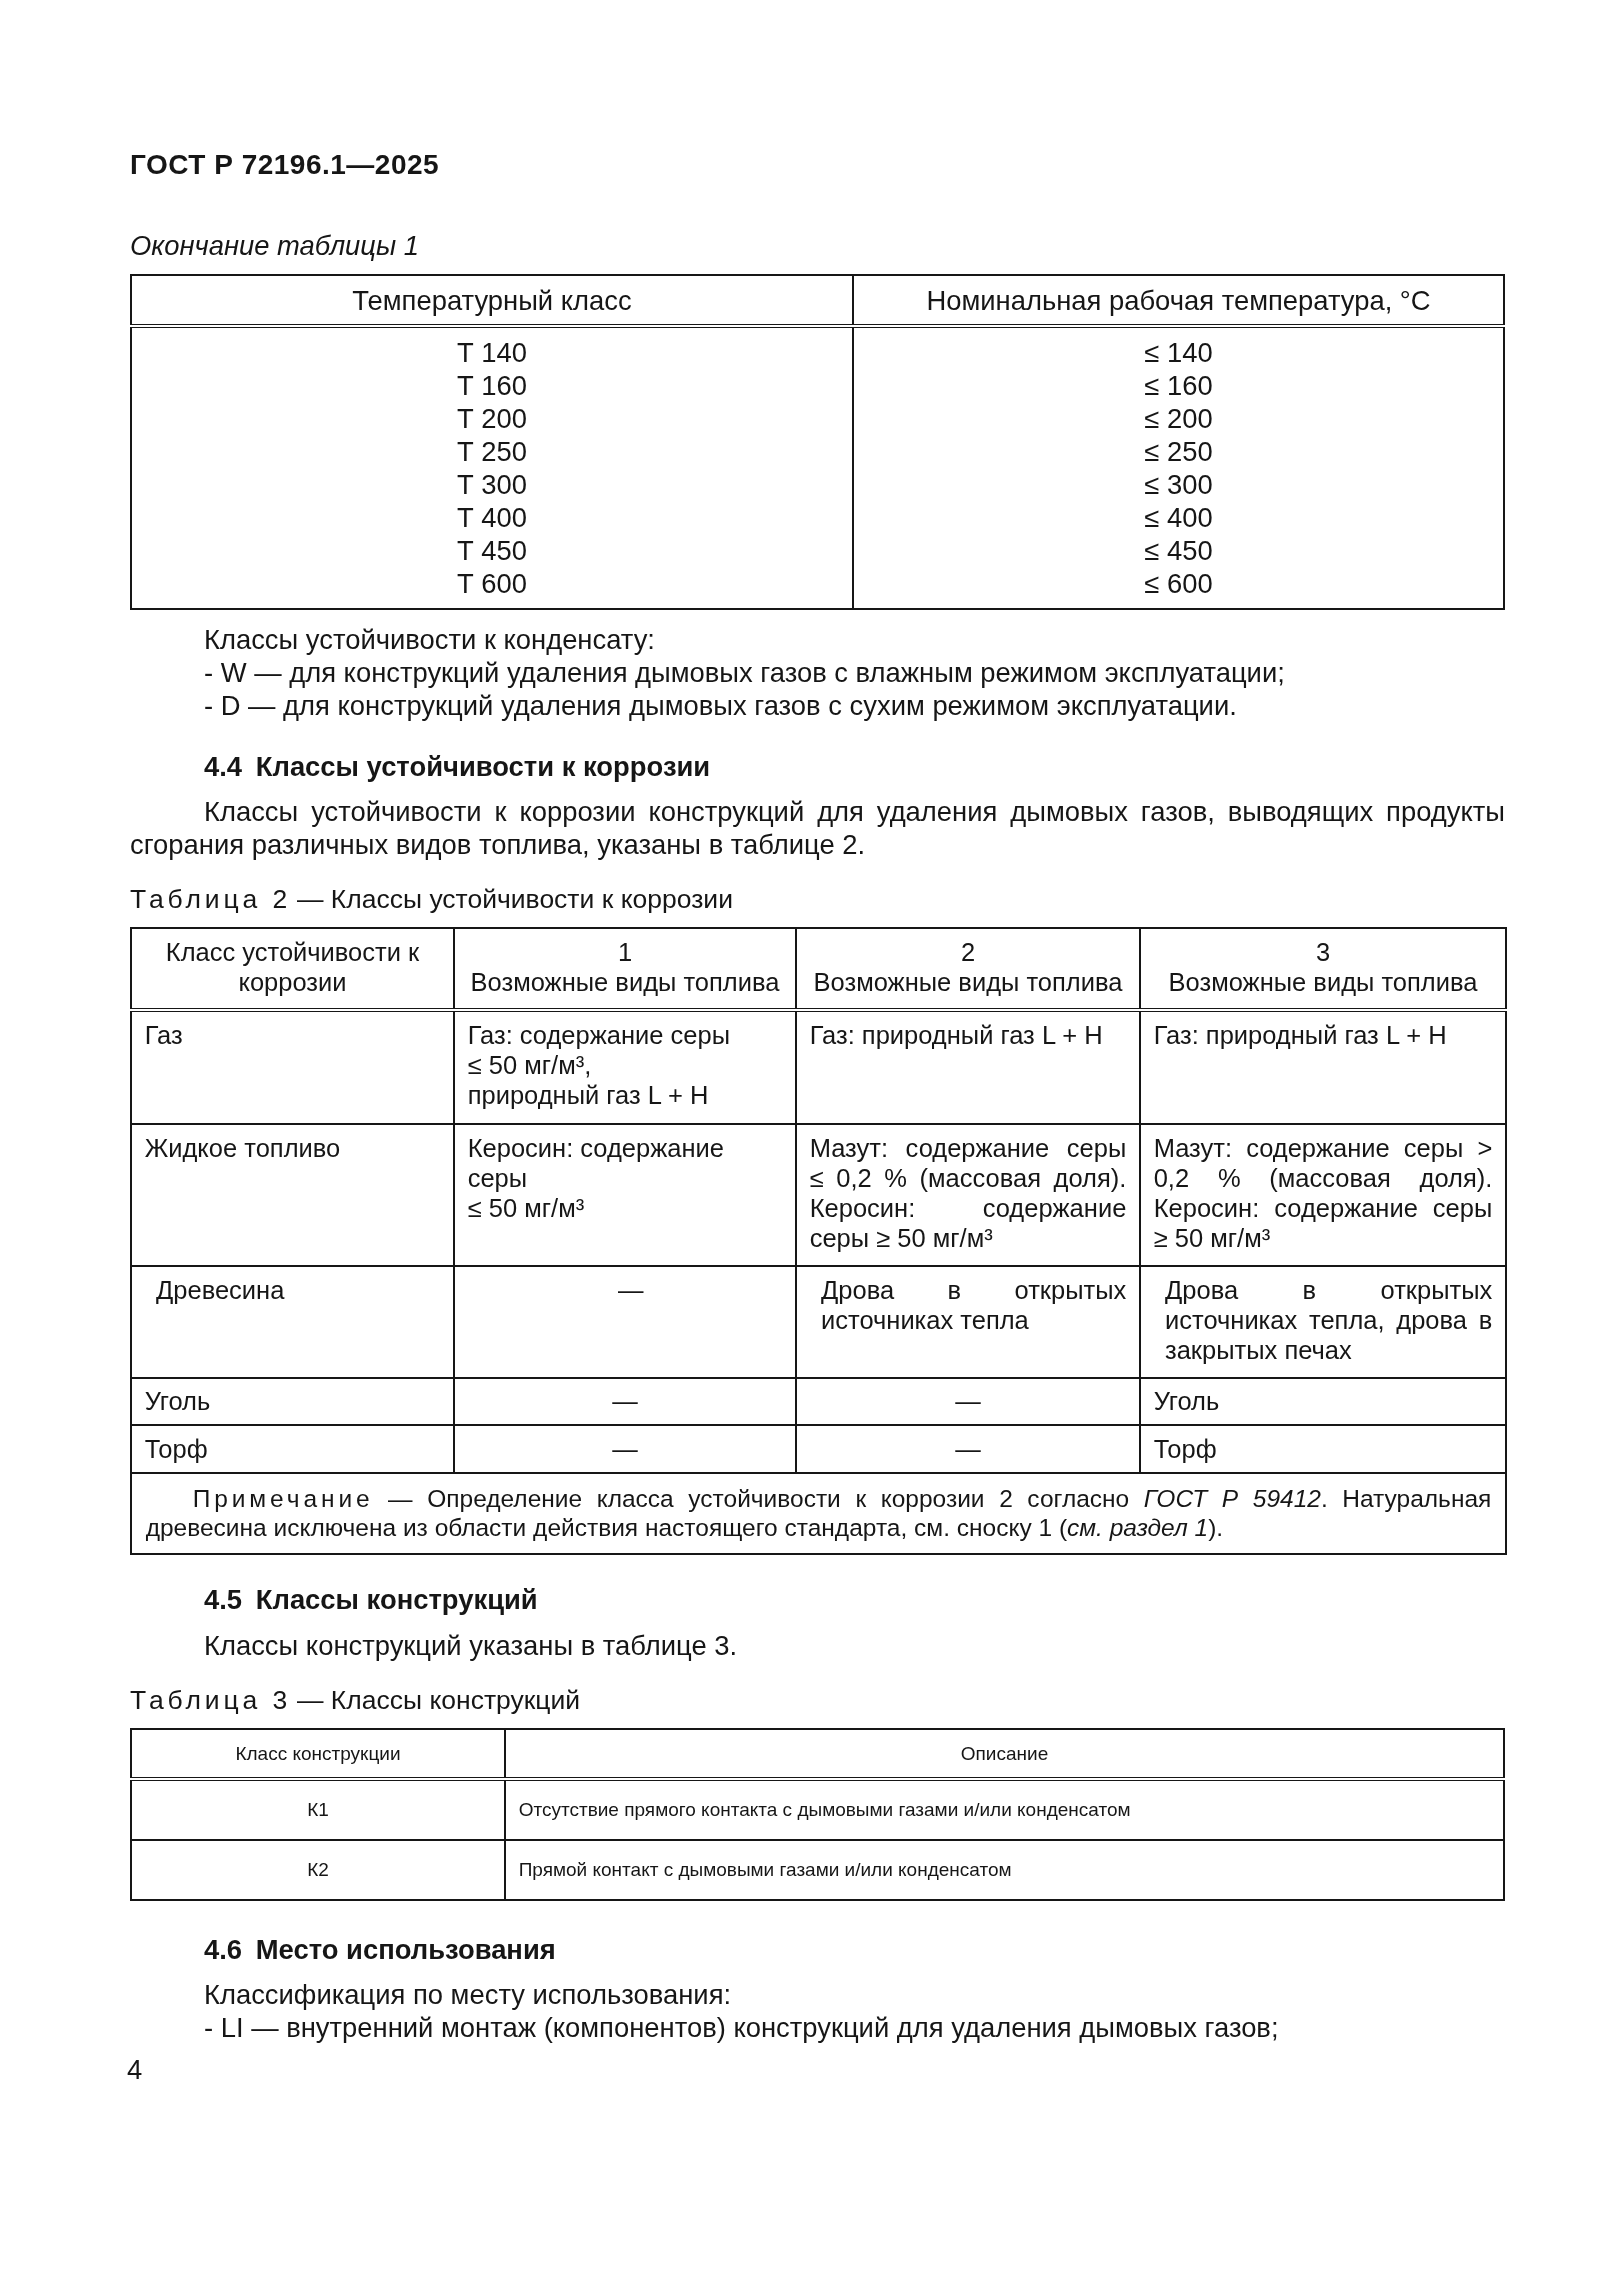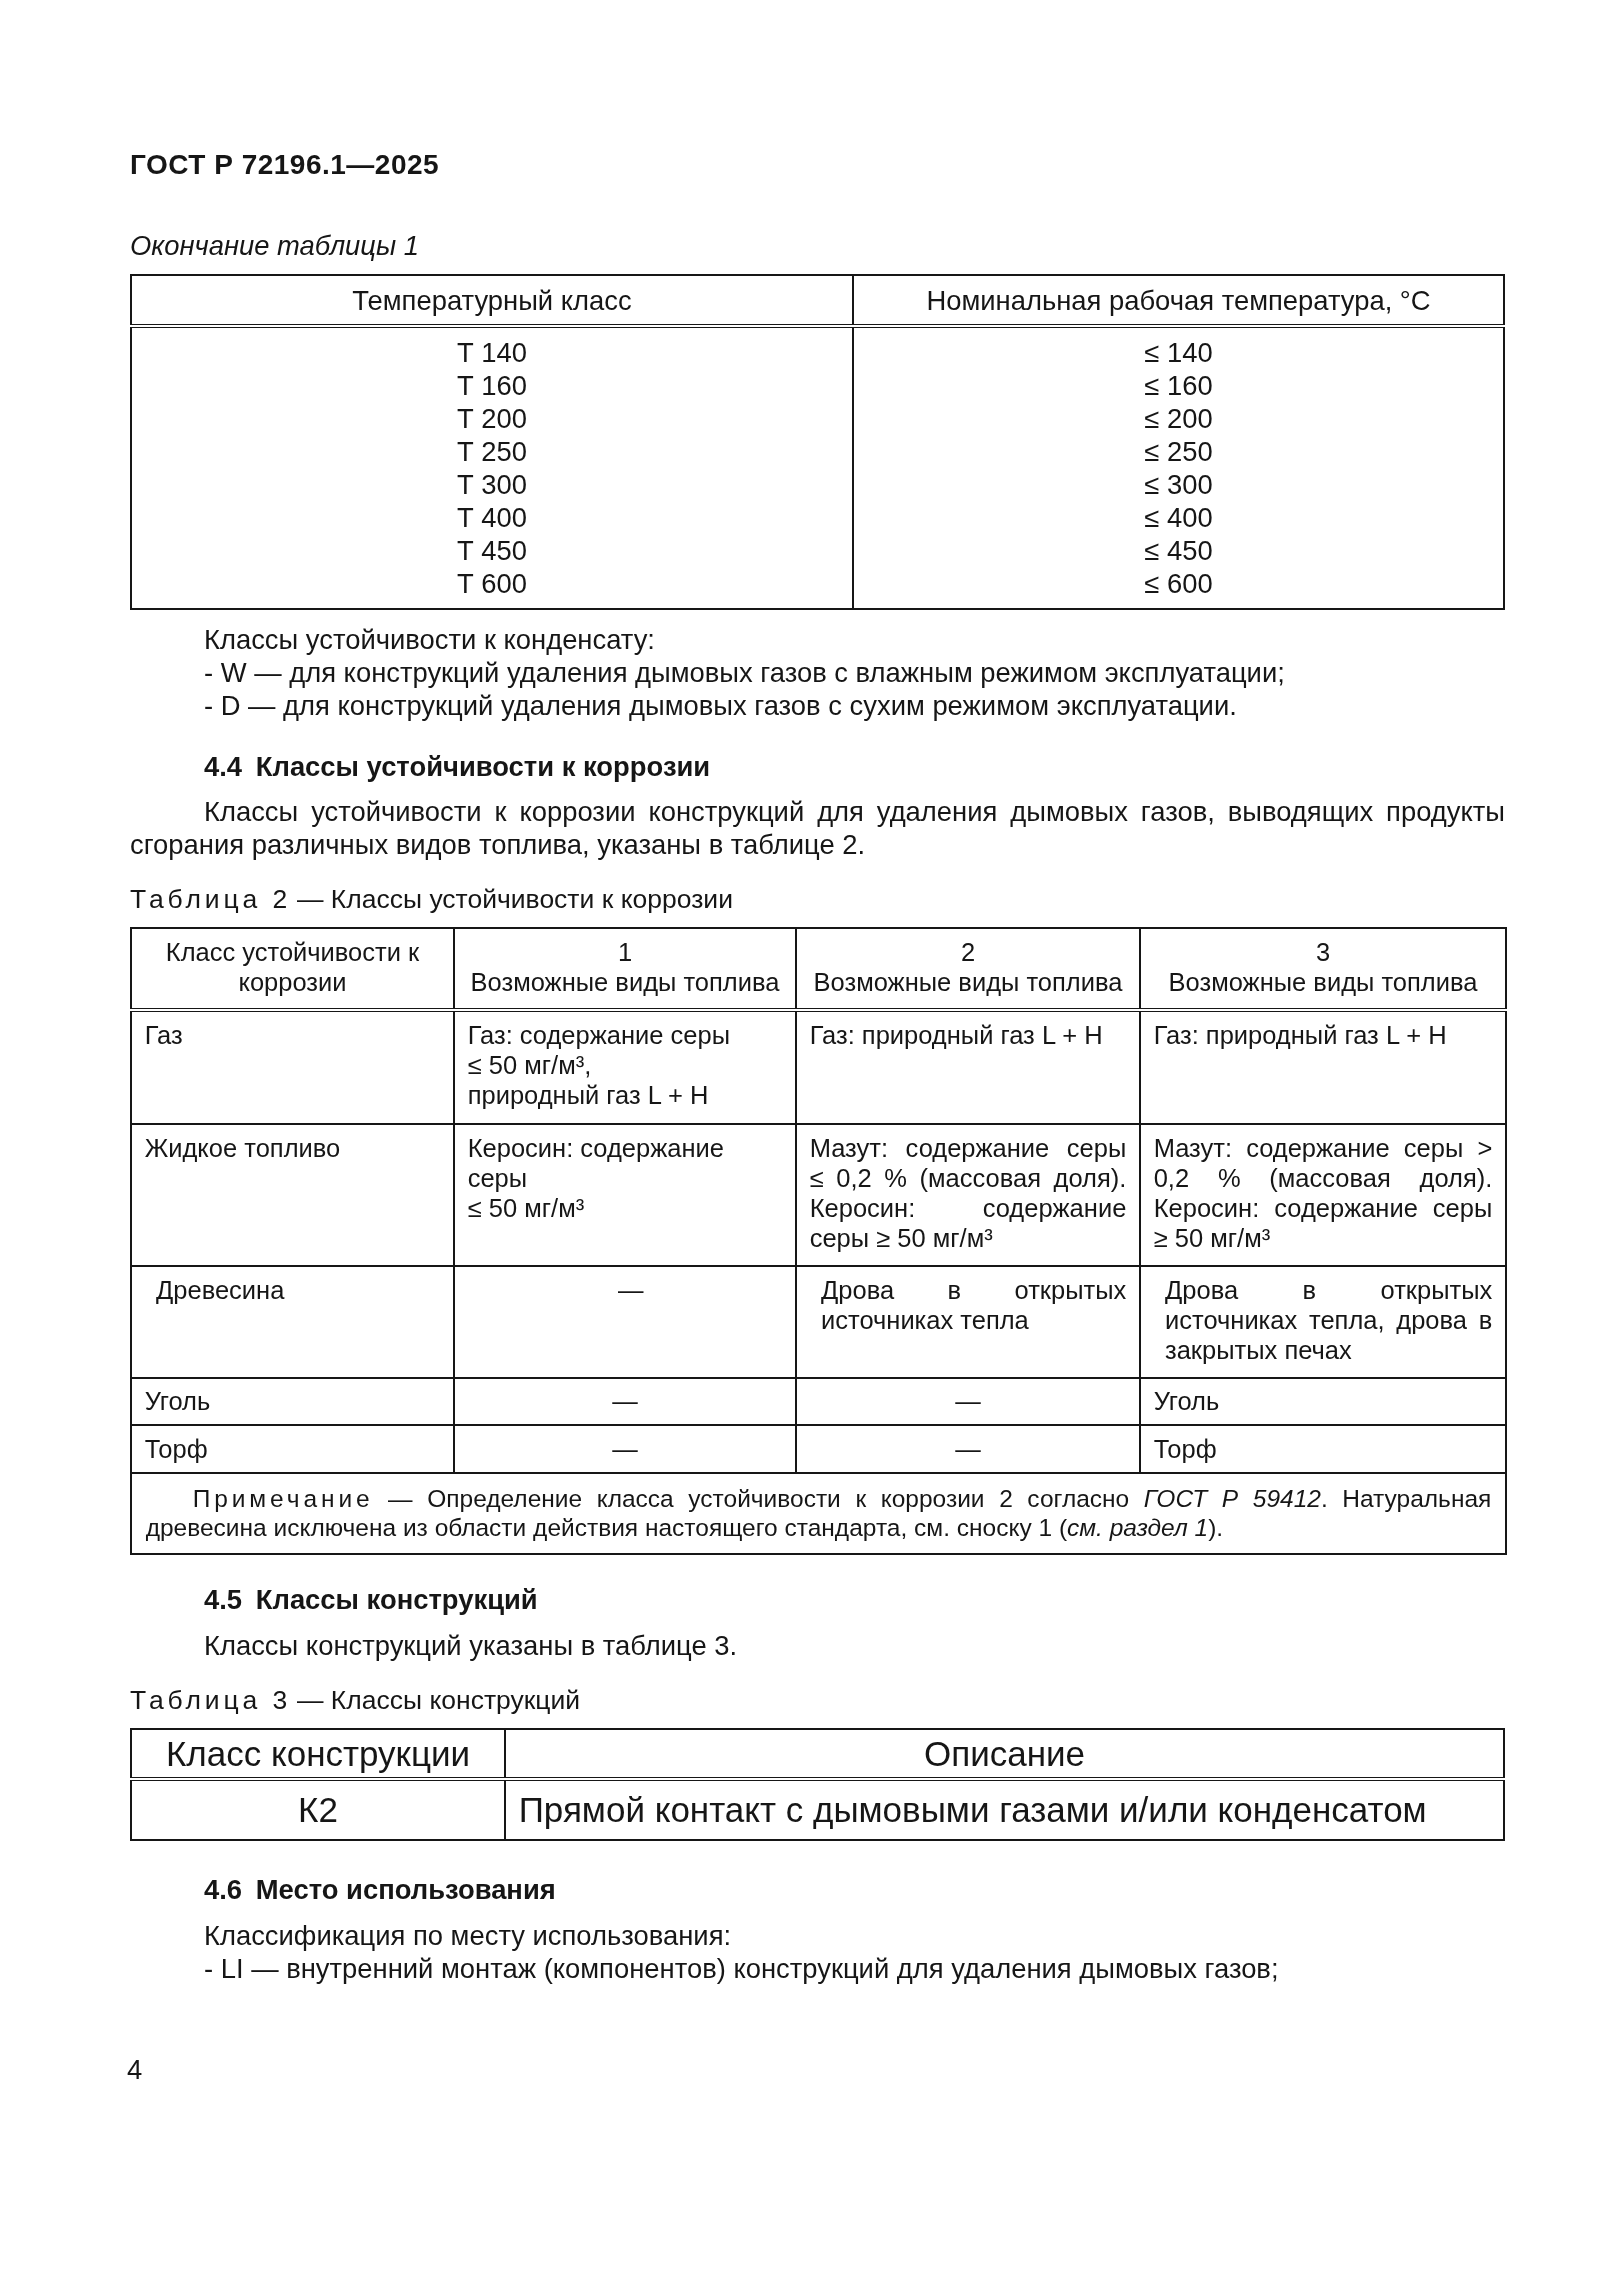--- a/index.html
+++ b/index.html
@@ -56,21 +56,21 @@
   .t2 .j{text-align:justify;}
   .t2 .row-gaz td{padding-bottom:13.7px;}
   .t2 .row-liq td{padding-bottom:11.8px;}
   .t2 .row-wood td{padding-bottom:11.8px;padding-left:24px;}
   .t2 .note-cell{font-size:24.5px;line-height:29px;padding:9.8px 13.7px 11.8px 13.7px;}
   .t2 .note-text{text-align:justify;text-indent:47px;}
   .t2 .note-label{letter-spacing:3.9px;}
   .t2 .it{font-style:italic;}
 
   
-  .t3{margin-top:11.8px;font-size:35px;line-height:30px;}
+  .t3{margin-top:11.8px;font-size:19px;line-height:30px;}
   .t3 col.c0{width:374px;}
   .t3 thead th{padding-top:8.8px;padding-bottom:8.8px;}
   .t3 td{vertical-align:middle;height:42px;}
   .t3 .cls{text-align:center;}
 
   .page-num{position:absolute;left:127px;top:2054px;font-size:27.4px;}
 </style>
 </head>
 <body>
 
@@ -217,20 +217,24 @@
           <col>
         </colgroup>
       <thead>
         <tr>
           <th>Класс конструкции</th>
           <th>Описание</th>
         </tr>
       </thead>
       <tbody>
         <tr>
+          <td class="cls">К1</td>
+          <td>Отсутствие прямого контакта с дымовыми газами и/или конденсатом</td>
+        </tr>
+        <tr>
           <td class="cls">К2</td>
           <td>Прямой контакт с дымовыми газами и/или конденсатом</td>
         </tr>
       </tbody>
     </table>
 
     <div class="h-sec" style="margin-top:33px">
       <span class="h-num">4.6</span><span>Место использования</span>
     </div>
     <div class="para p-first indent">Классификация по месту использования:</div>

